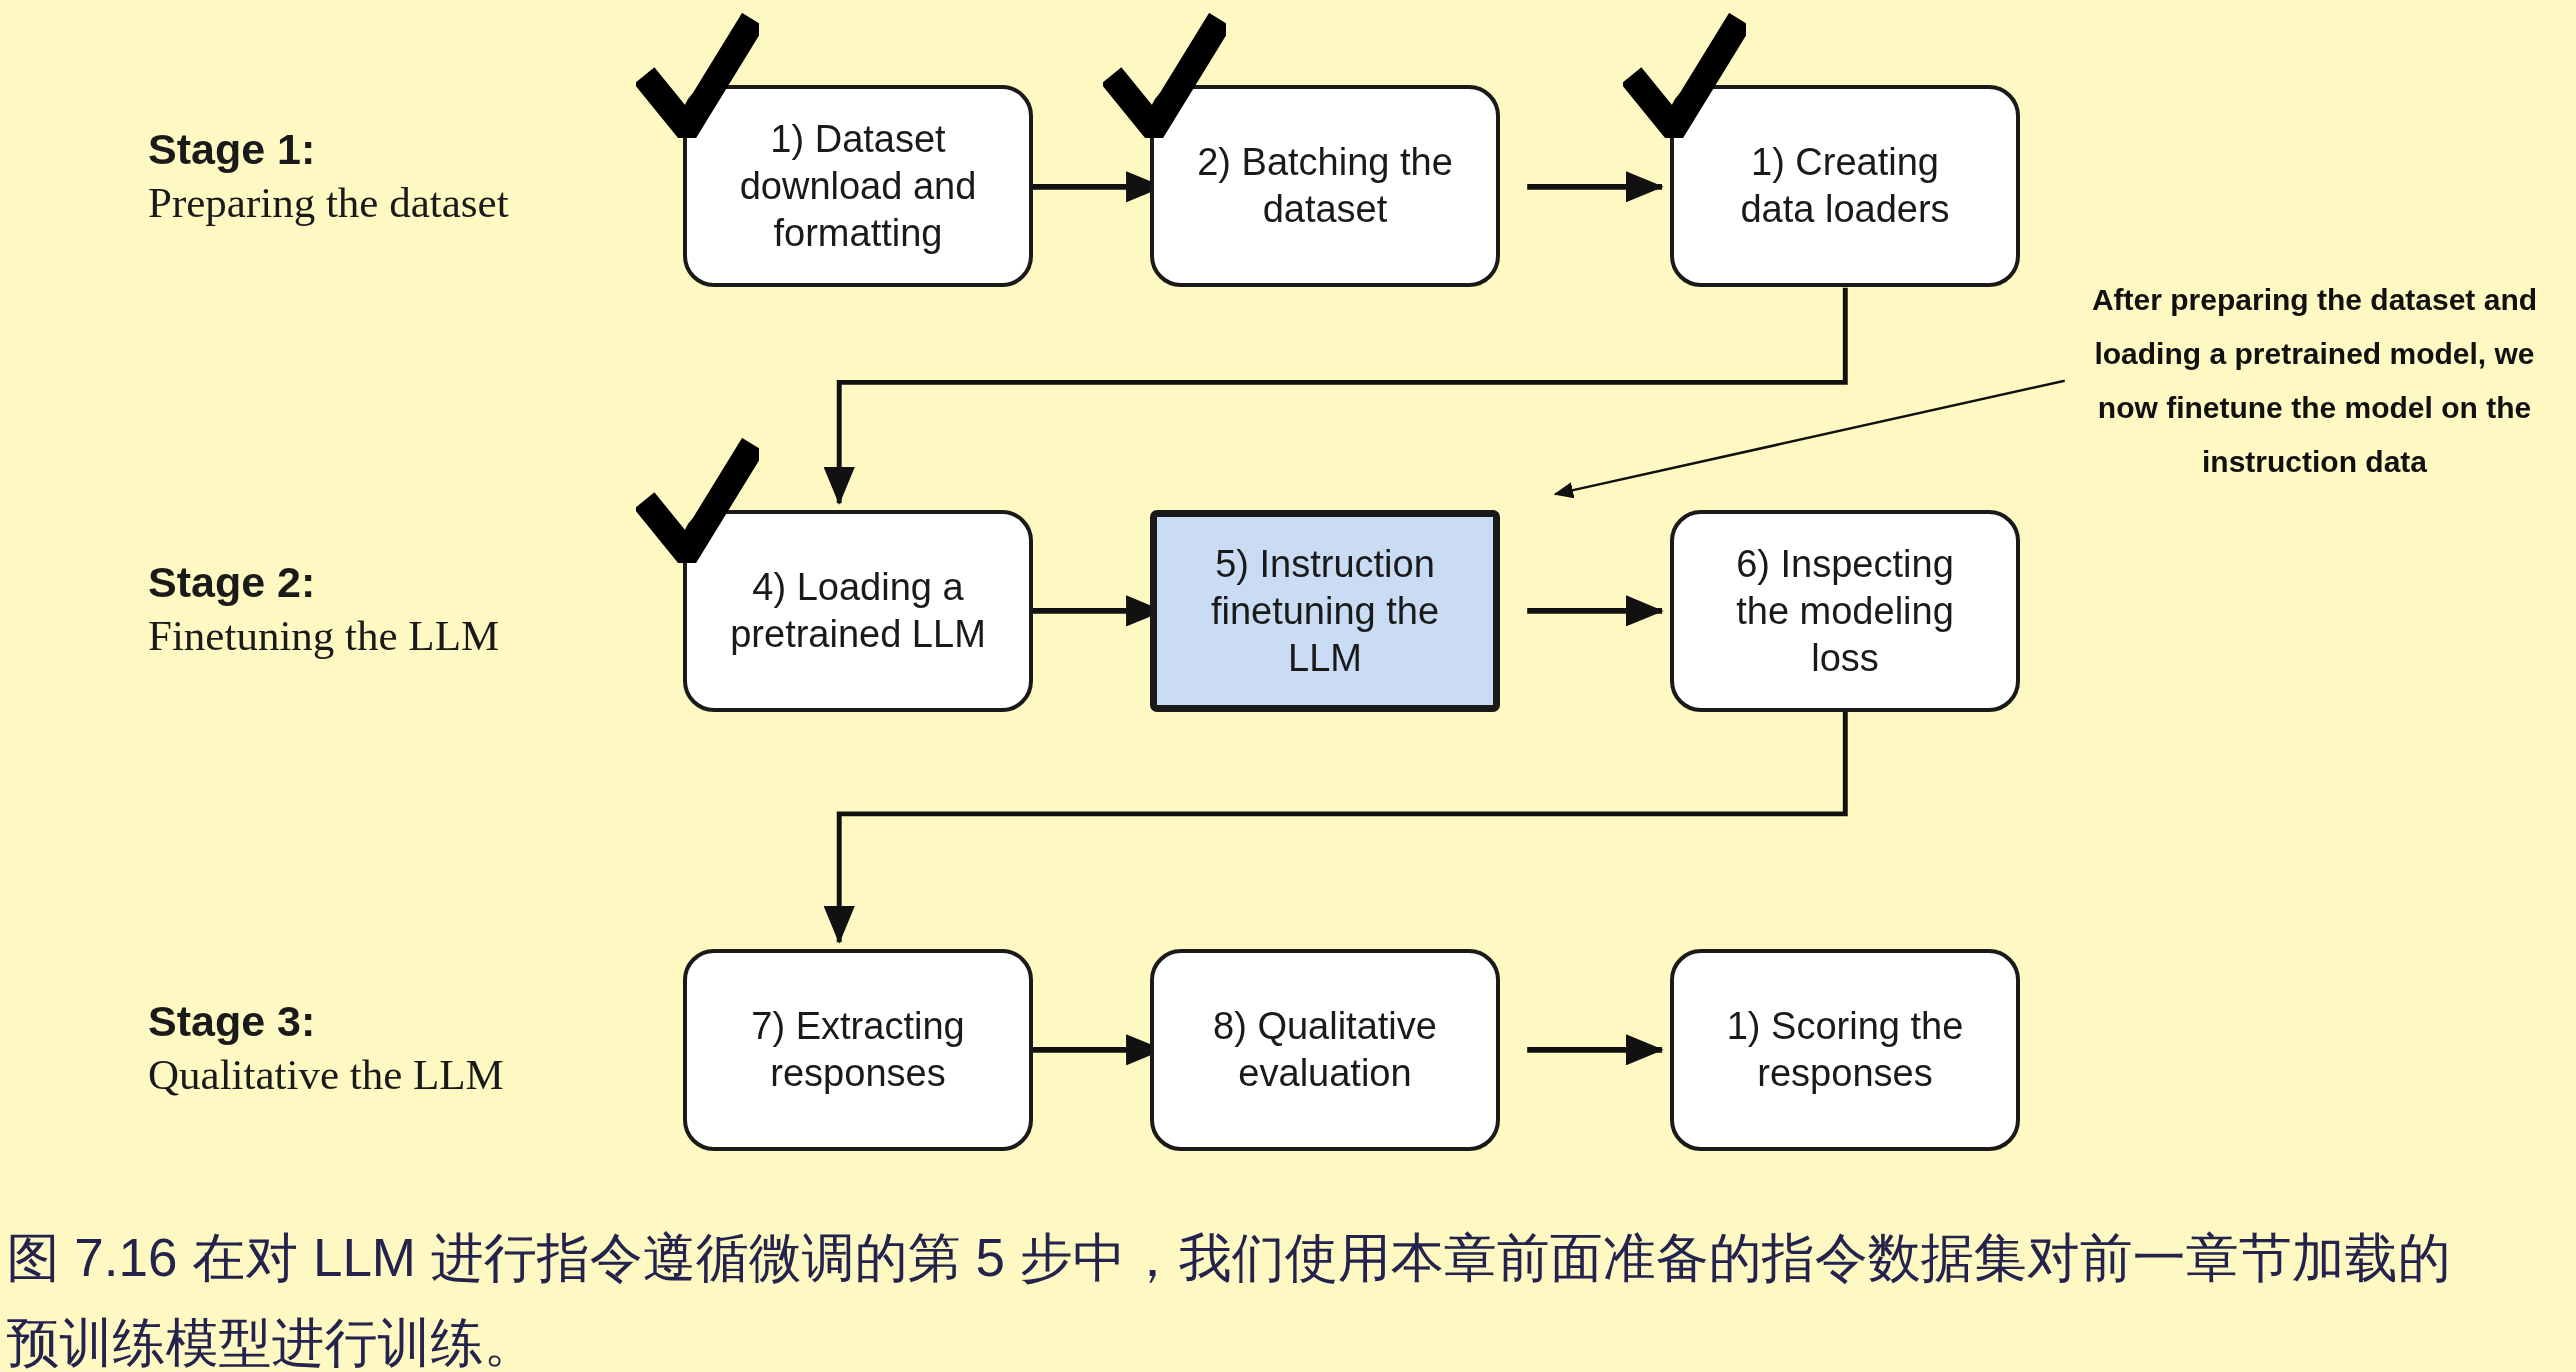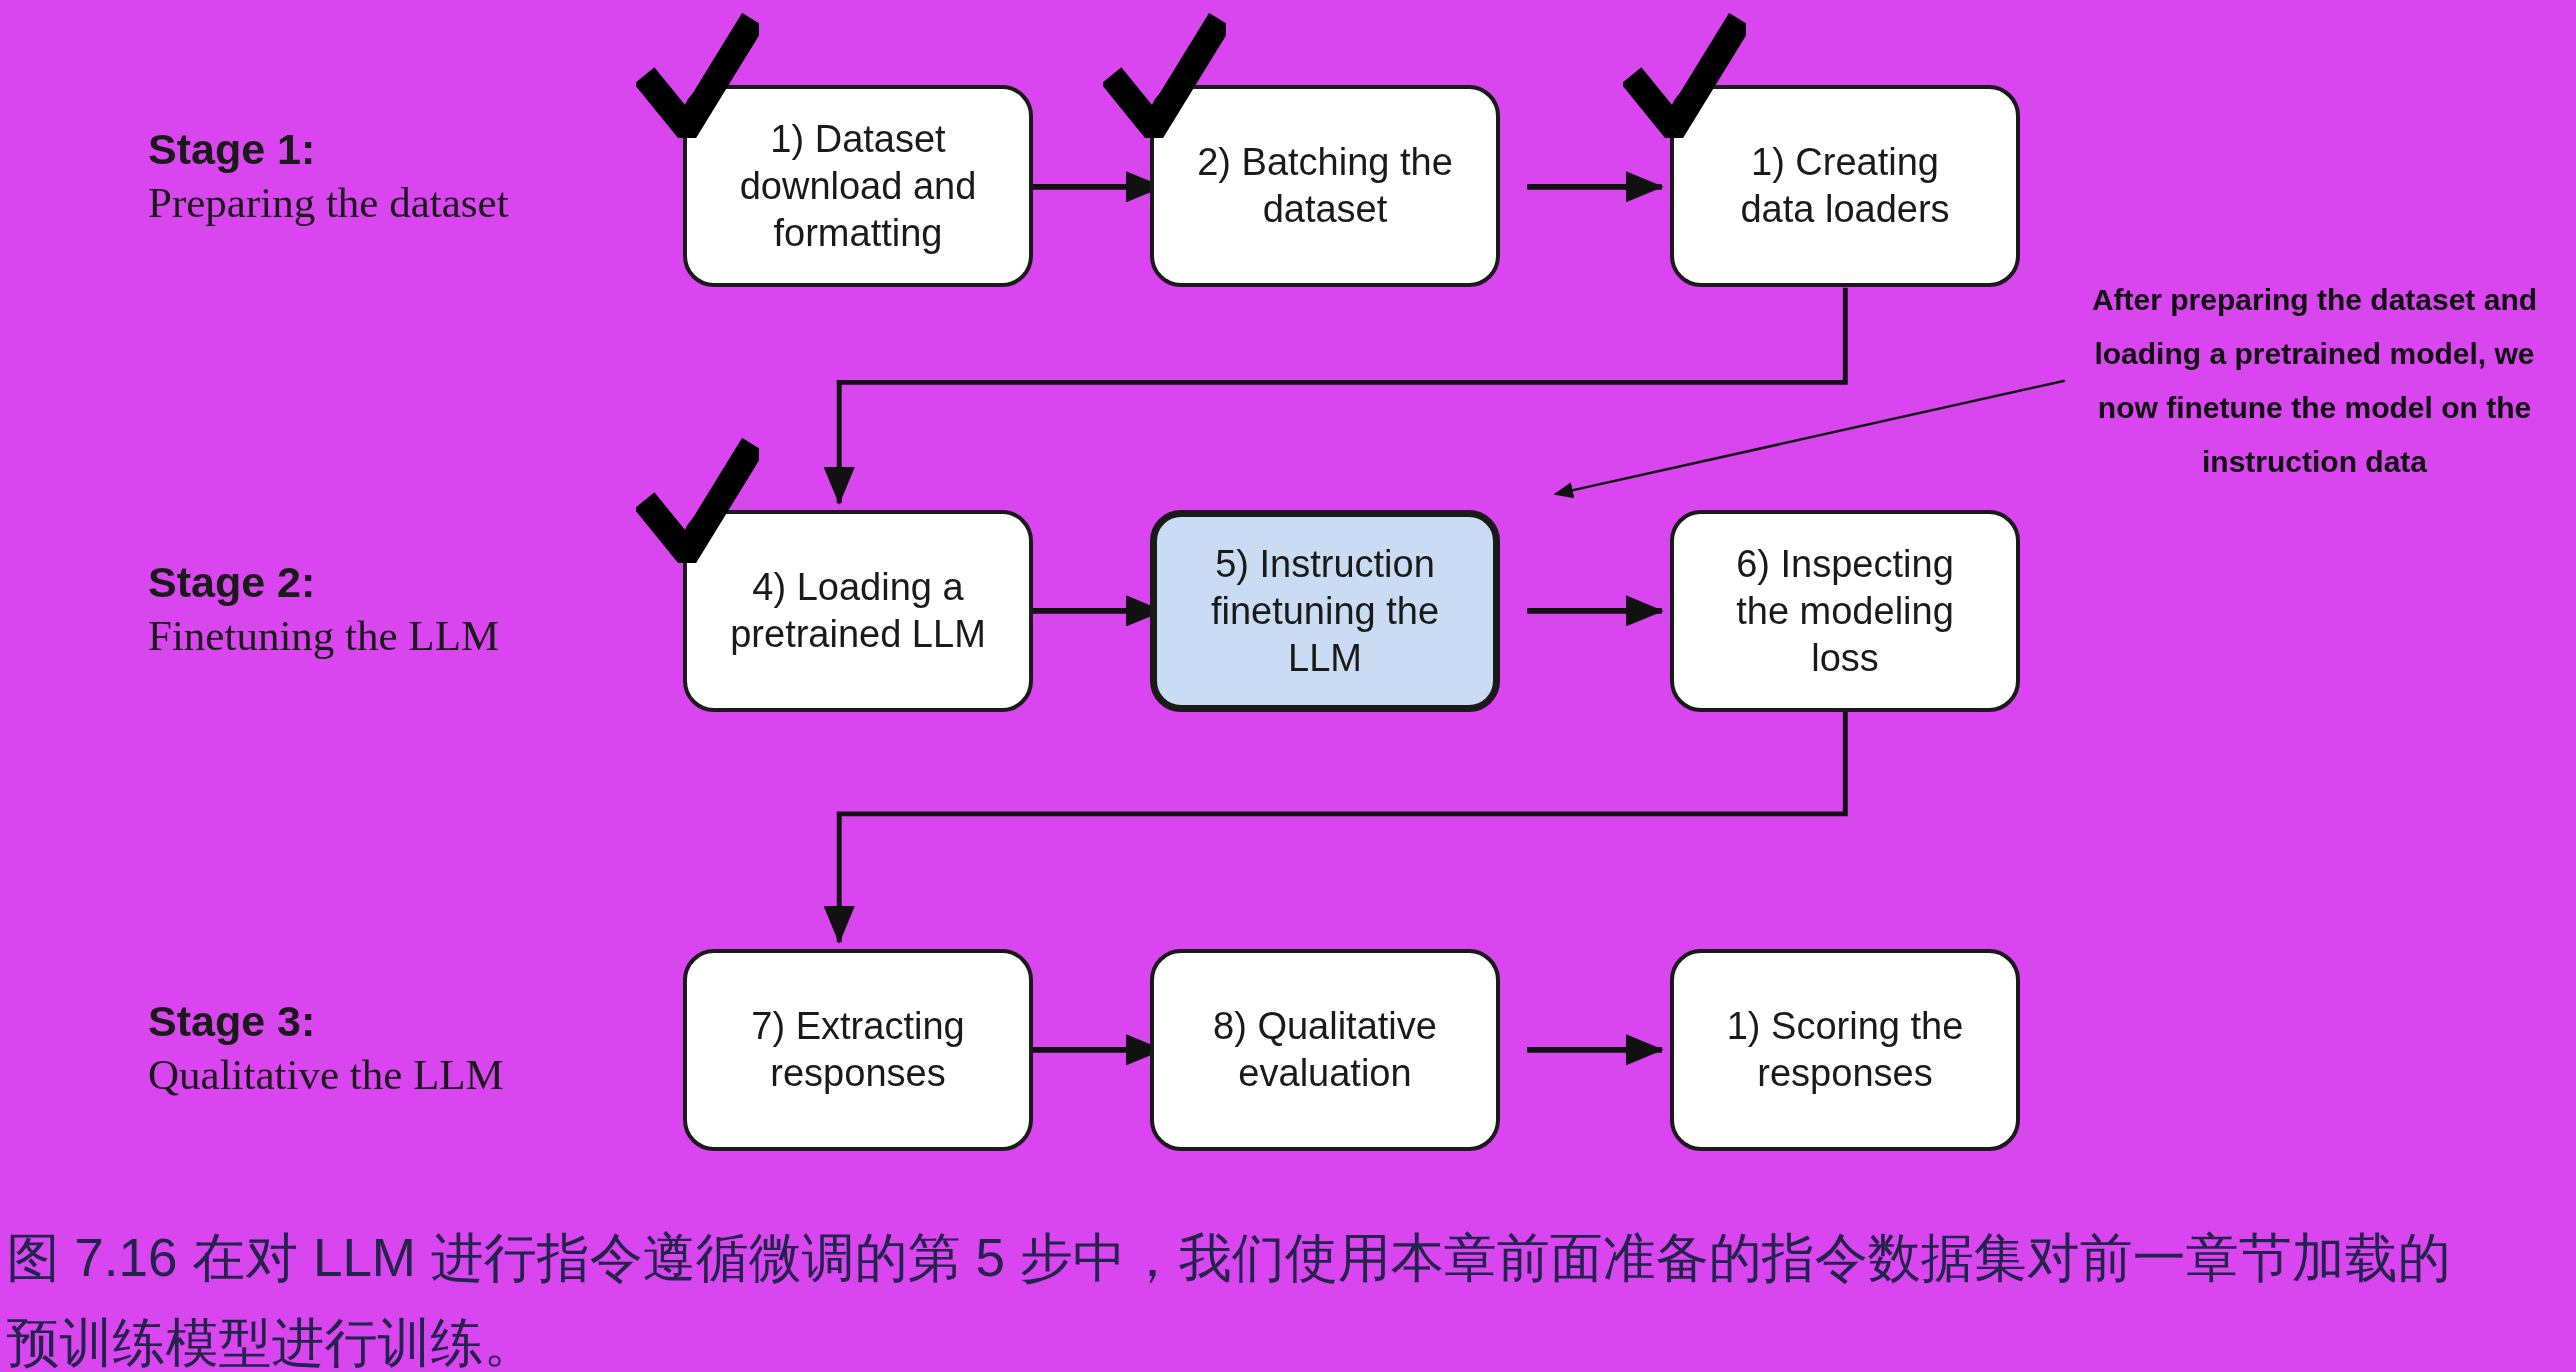--- a/index.html
+++ b/index.html
@@ -1,35 +1,35 @@
 <!DOCTYPE html>
 <html style="font-size:13px"><head>
 <meta charset="utf-8">
 <style>
   html,body{margin:0;padding:0;background:#ffffff;}
   .canvas{
-    position:relative;width:2576px;height:1373px;background:#d946ef;
+    position:relative;width:2576px;height:1373px;background:#fef9c3;
     font-family:"Liberation Sans", sans-serif;color:#1a1a1a;overflow:hidden;
   }
   .overlay{position:absolute;left:0;top:0;width:2576px;height:1373px;pointer-events:none;}
 
   .stage{position:absolute;left:148px;font-size:43px;line-height:53px;color:#1a1a1a;}
   .stage .t{display:block;font-weight:bold;}
   .stage .s{display:block;font-weight:normal;font-family:Liberation Serif, serif;}
   .stage1{top:123px;}
   .stage2{top:556px;}
   .stage3{top:995px;}
 
   .box{
     position:absolute;width:350px;height:202px;box-sizing:border-box;
     border:4.1px solid #1a1a1a;border-radius:31px;background:#ffffff;
     display:flex;align-items:center;justify-content:center;
     text-align:center;font-size:38px;line-height:47px;white-space:pre-line;
   }
-  .box.hl{background:#c9dcf3;border-width:7.4px;}
+  .box.hl{background:#c9dcf3;border-width:7.4px;border-radius:7px;}
   .c1{left:664px;margin-left:19px;}  .c2{left:1150px;}  .c3{left:1670px;}
   .r1{top:85px;}   .r2{top:510px;}    .r3{top:949px;}
 
   .check{position:absolute;left:-51px;top:-76px;width:123px;height:125px;}
 
   .annotation{
     position:absolute;left:2048px;top:273px;width:533px;
     font-weight:bold;font-size:30px;line-height:54px;text-align:center;
     white-space:pre-line;color:#111111;
   }

